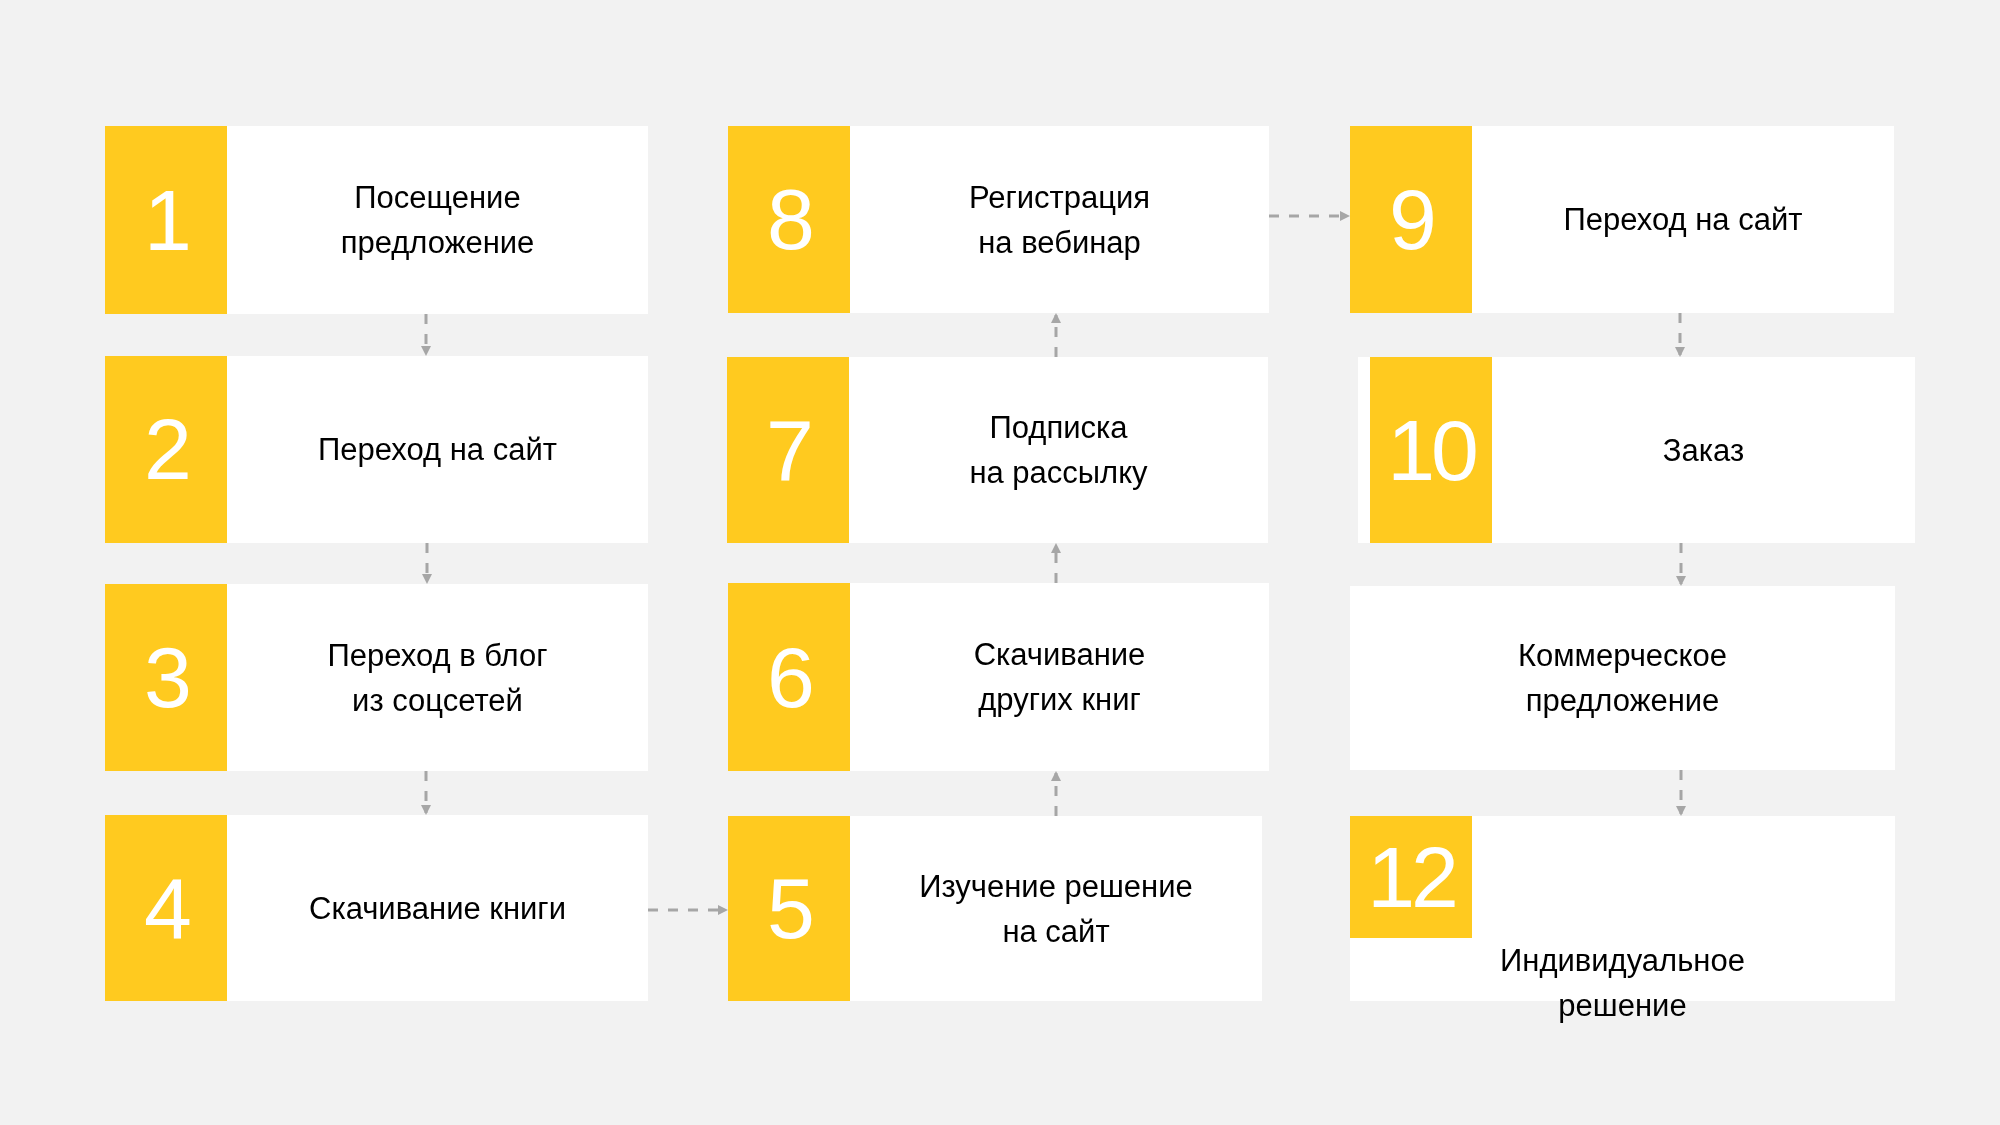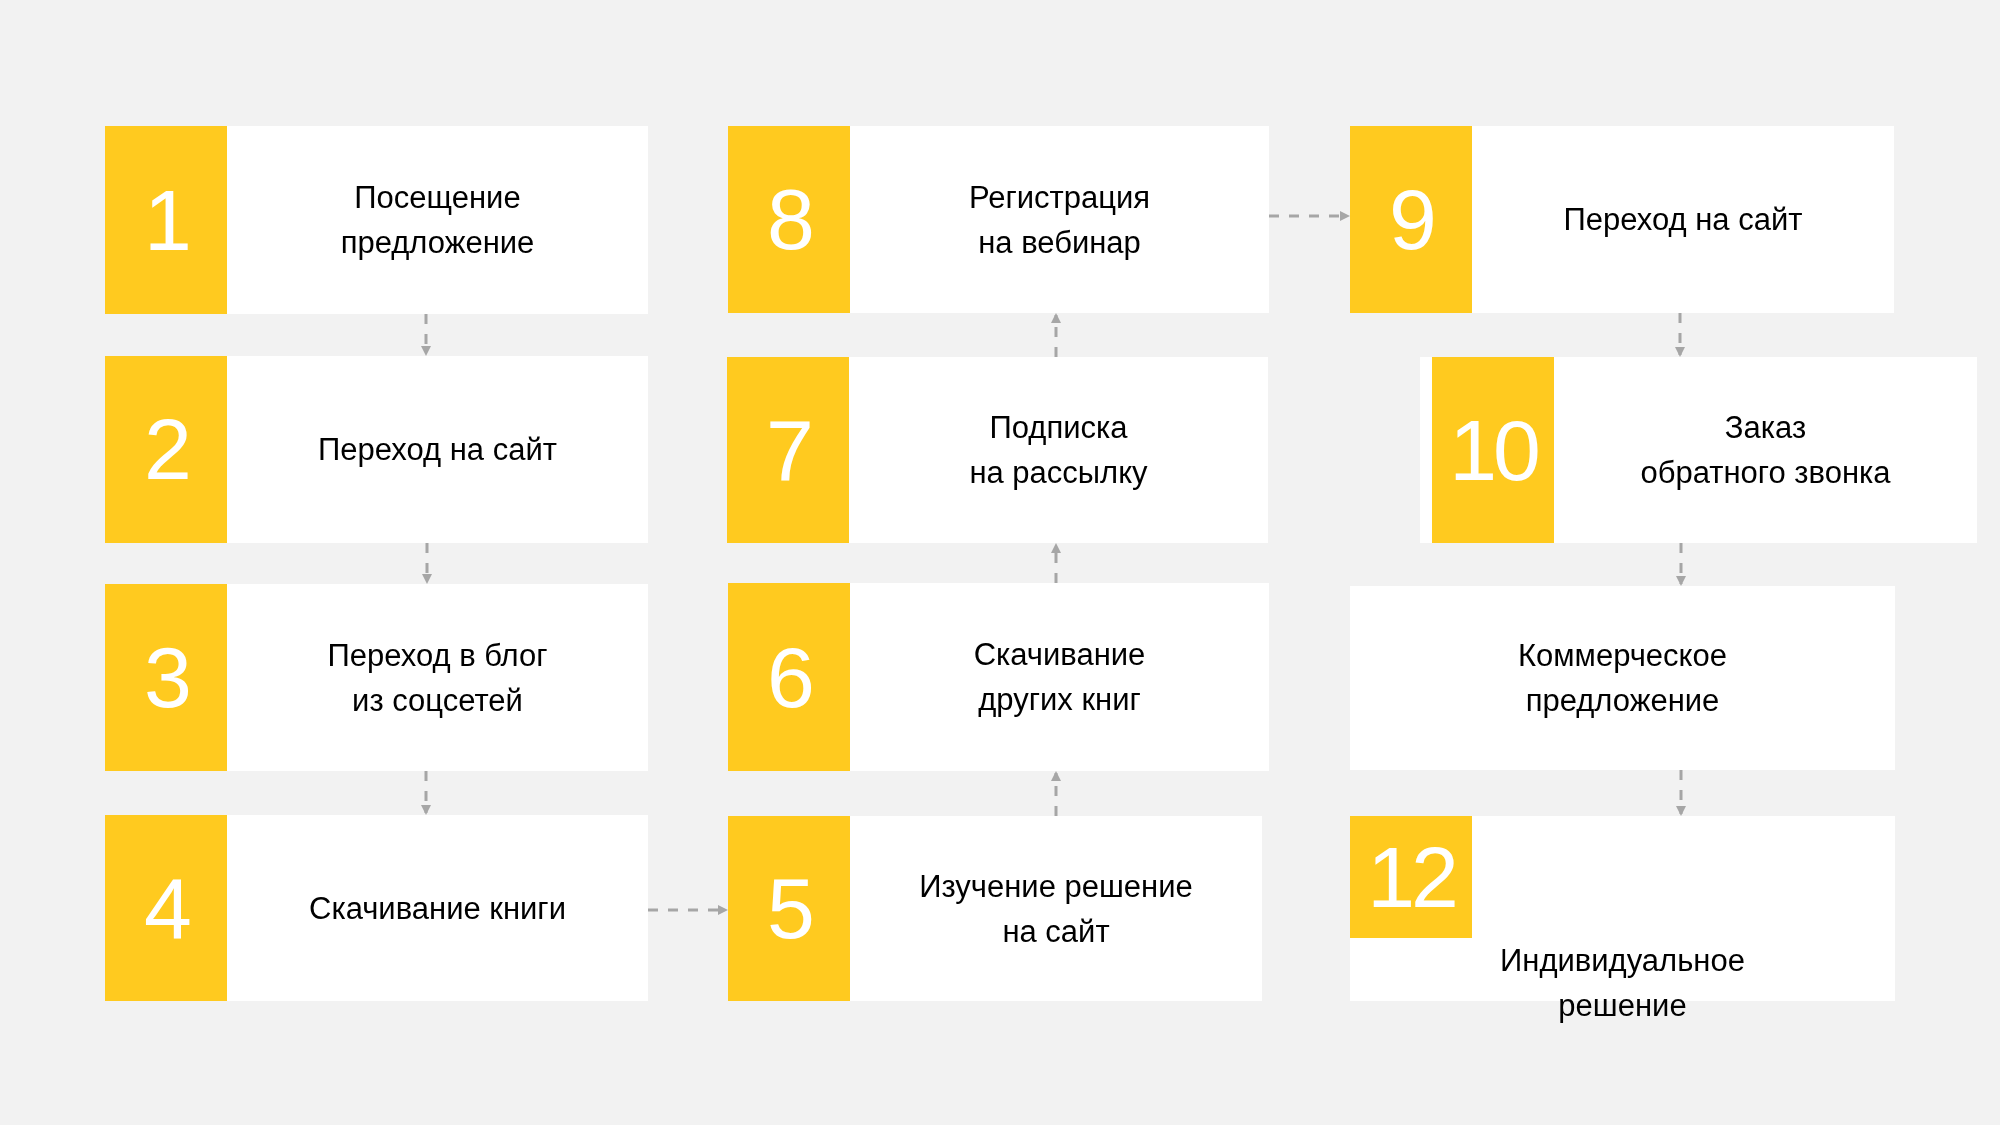--- a/index.html
+++ b/index.html
@@ -90,25 +90,24 @@
     <span>на вебинар</span>
   </div>
 </div>
 
 <div class="step" style="left:1350px;top:126px;width:544px;height:187px;">
   <div class="num">9</div>
   <div class="label">
     <span>Переход на сайт</span>
   </div>
 </div>
-<div class="step" style="left:1420px;top:357px;width:545px;height:186px;padding-left:12px;">
+<div class="step" style="left:1358px;top:357px;width:545px;height:186px;padding-left:12px;">
   <div class="num">10</div>
   <div class="label">
     <span>Заказ</span>
-    <span>обратного звонка</span>
   </div>
 </div>
 <div class="step" style="left:1350px;top:586px;width:545px;height:184px;">
   <div class="label">
     <span>Коммерческое</span>
     <span>предложение</span>
   </div>
 </div>
 <div class="step" style="left:1350px;top:816px;width:545px;height:185px;flex-direction:column;">
   <div class="num">12</div>

